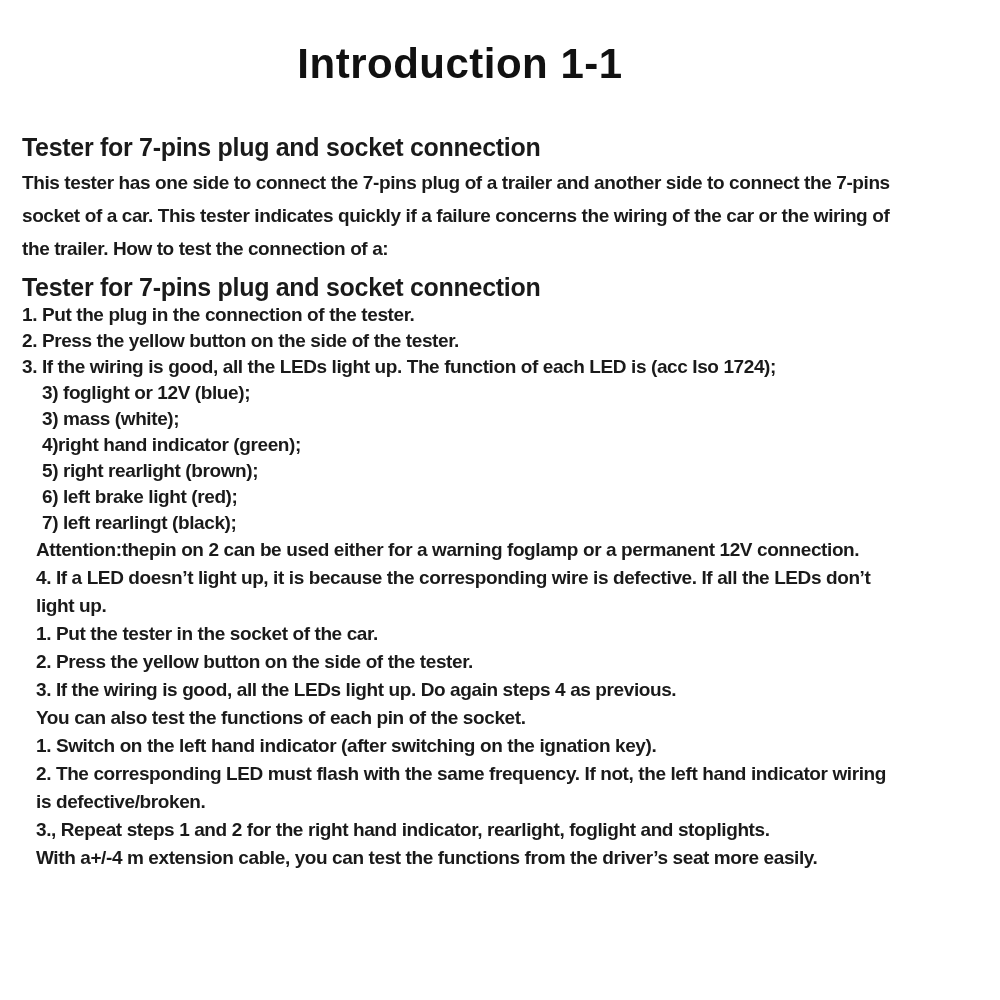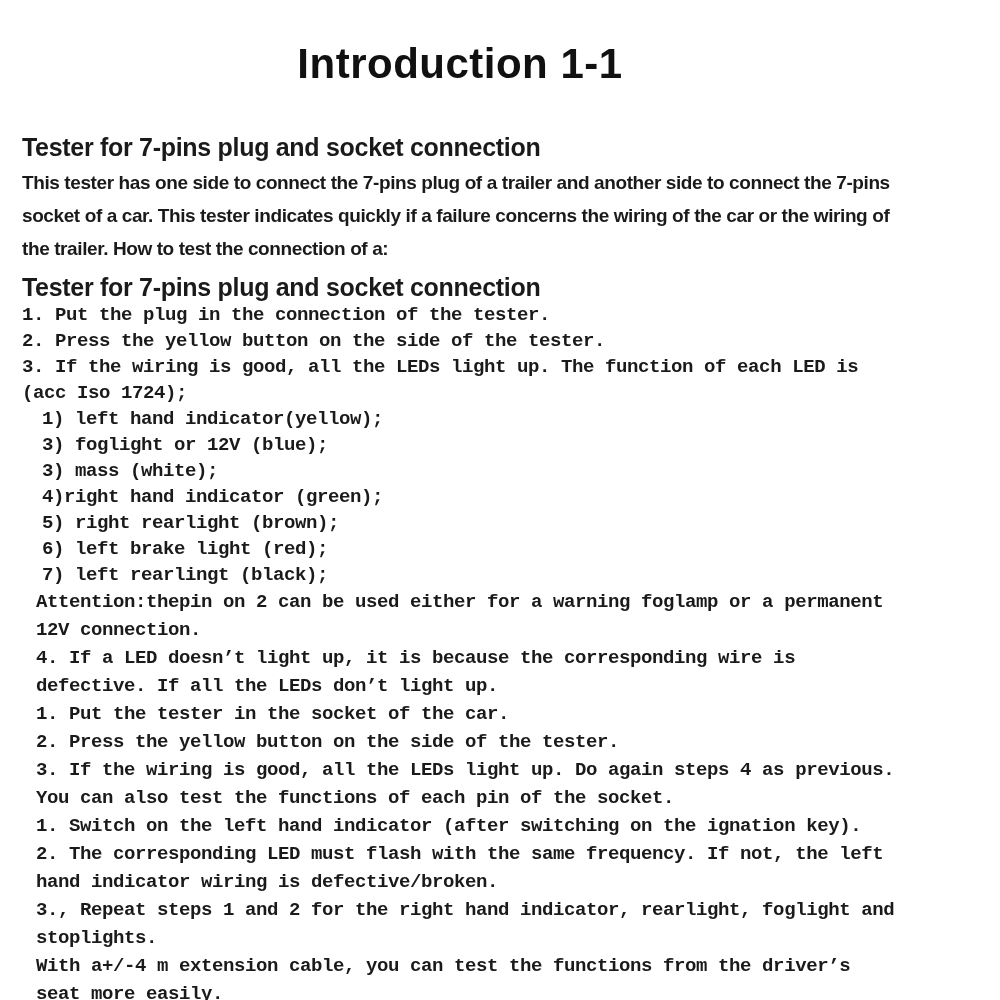--- a/index.html
+++ b/index.html
@@ -42,21 +42,20 @@
     line-height: 33px;
     letter-spacing: -0.4px;
     margin: 4px 0 2px 0;
     max-width: 965px;
   }
   .line {
     font-size: 19px;
     line-height: 26px;
     letter-spacing: -0.4px;
     max-width: 965px;
-    font-family: Liberation Mono, monospace;
   }
   .line-wide {
     line-height: 28px;
     margin-left: 14px;
   }
   .indent {
     padding-left: 20px;
   }
 </style>
 </head>
@@ -69,21 +68,20 @@
   <section>
     <h2 class="section-heading heading-1">Tester for 7-pins plug and socket connection</h2>
     <p class="body-par">This tester has one side to connect the 7-pins plug of a trailer and another side to connect the 7-pins socket of a car. This tester indicates quickly if a failure concerns the wiring of the car or the wiring of the trailer. How to test the connection of a:</p>
   </section>
 
   <section>
     <h2 class="section-heading heading-2">Tester for 7-pins plug and socket connection</h2>
     <div class="line">1. Put the plug in the connection of the tester.</div>
     <div class="line">2. Press the yellow button on the side of the tester.</div>
     <div class="line">3. If the wiring is good, all the LEDs light up. The function of each LED is (acc Iso 1724);</div>
-    <div class="line indent">1) left hand indicator(yellow);</div>
     <div class="line indent">3) foglight or 12V (blue);</div>
     <div class="line indent">3) mass (white);</div>
     <div class="line indent">4)right hand indicator (green);</div>
     <div class="line indent">5) right rearlight (brown);</div>
     <div class="line indent">6) left brake light (red);</div>
     <div class="line indent">7) left rearlingt (black);</div>
     <div class="line line-wide">Attention:thepin on 2 can be used either for a warning foglamp or a permanent 12V connection.</div>
     <div class="line line-wide">4. If a LED doesn’t light up, it is because the corresponding wire is defective. If all the LEDs don’t light up.</div>
   </section>
 

